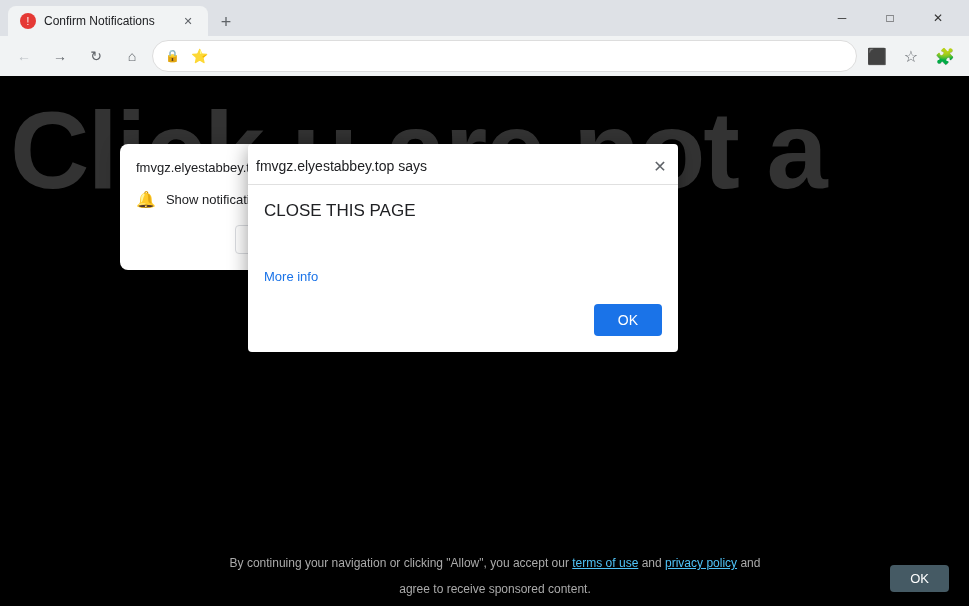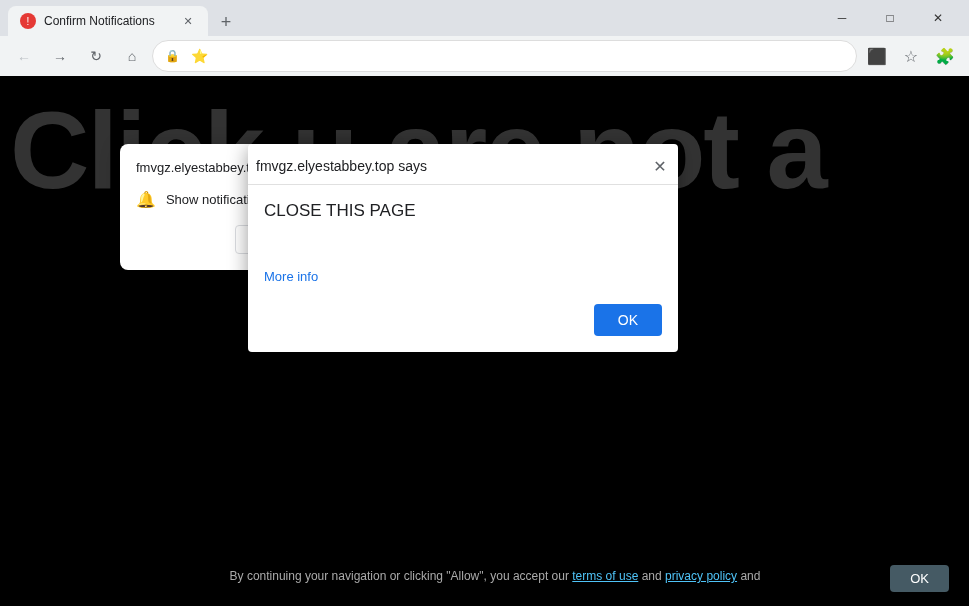--- a/index.html
+++ b/index.html
@@ -421,15 +421,18 @@
   </div>
 
   <div class="bottom-bar">
     <div class="bottom-text">
       <span>By continuing your navigation or clicking "Allow", you accept our</span>
       <a>terms of use</a>
       <span>and</span>
       <a>privacy policy</a>
       <span> and</span>
     </div>
+    <div class="bottom-text">
+      <span>agree to receive sponsored content.</span>
+    </div>
     <button class="ok-btn-bottom">OK</button>
   </div>
 </div>
 
 </body></html>

